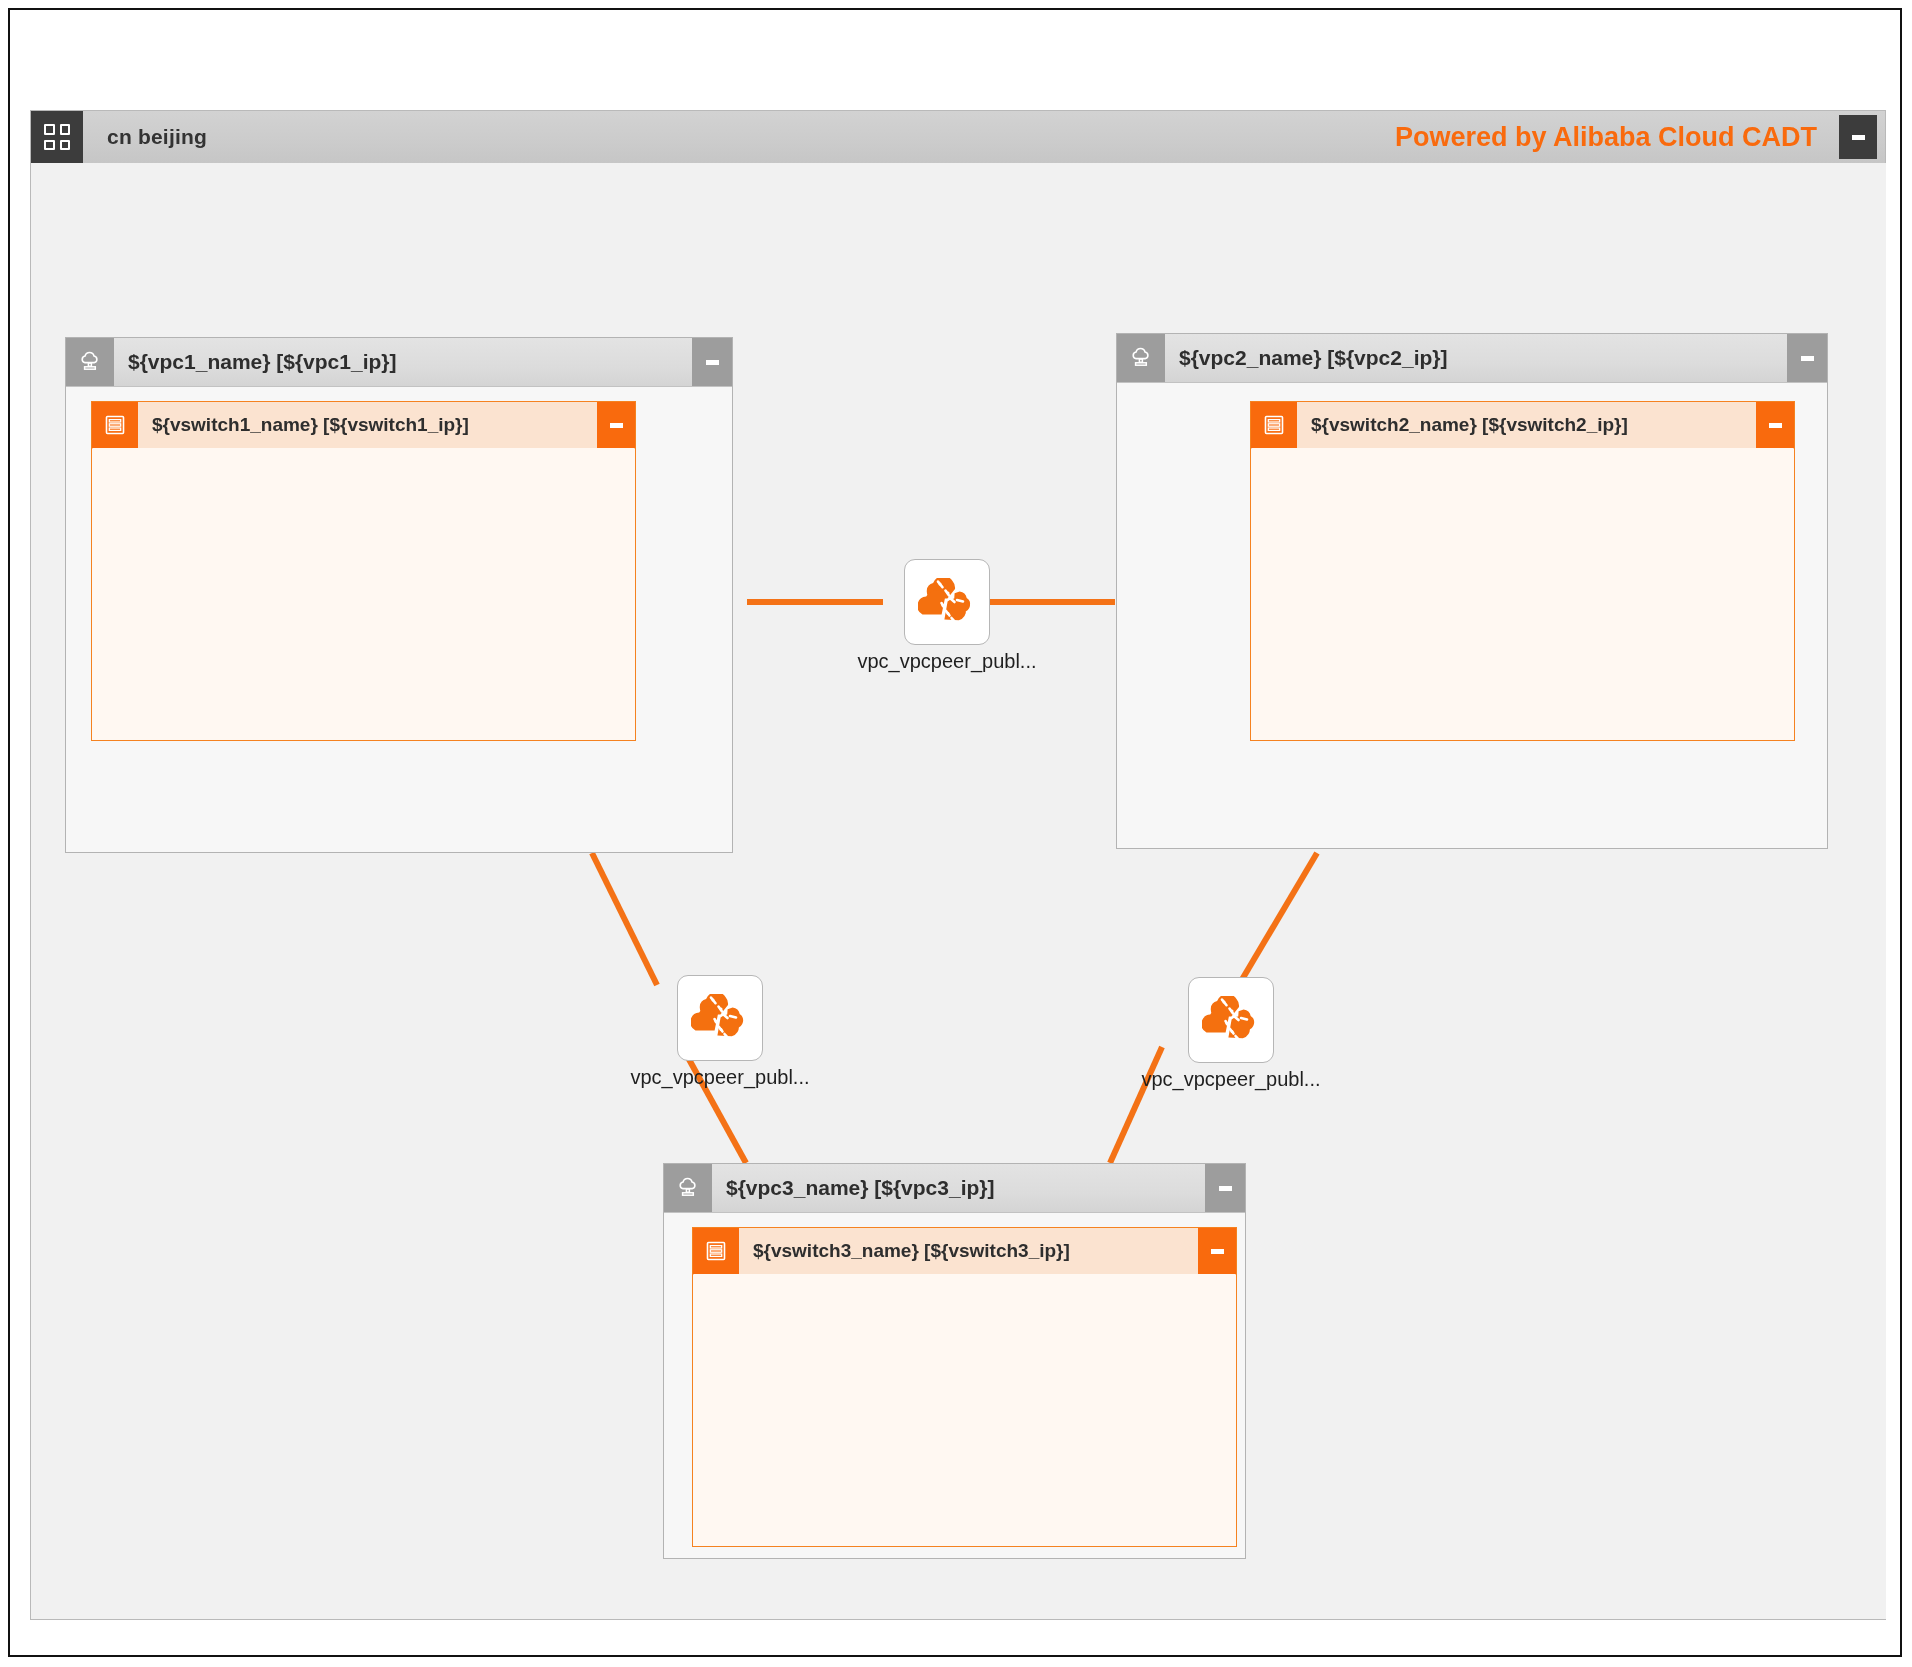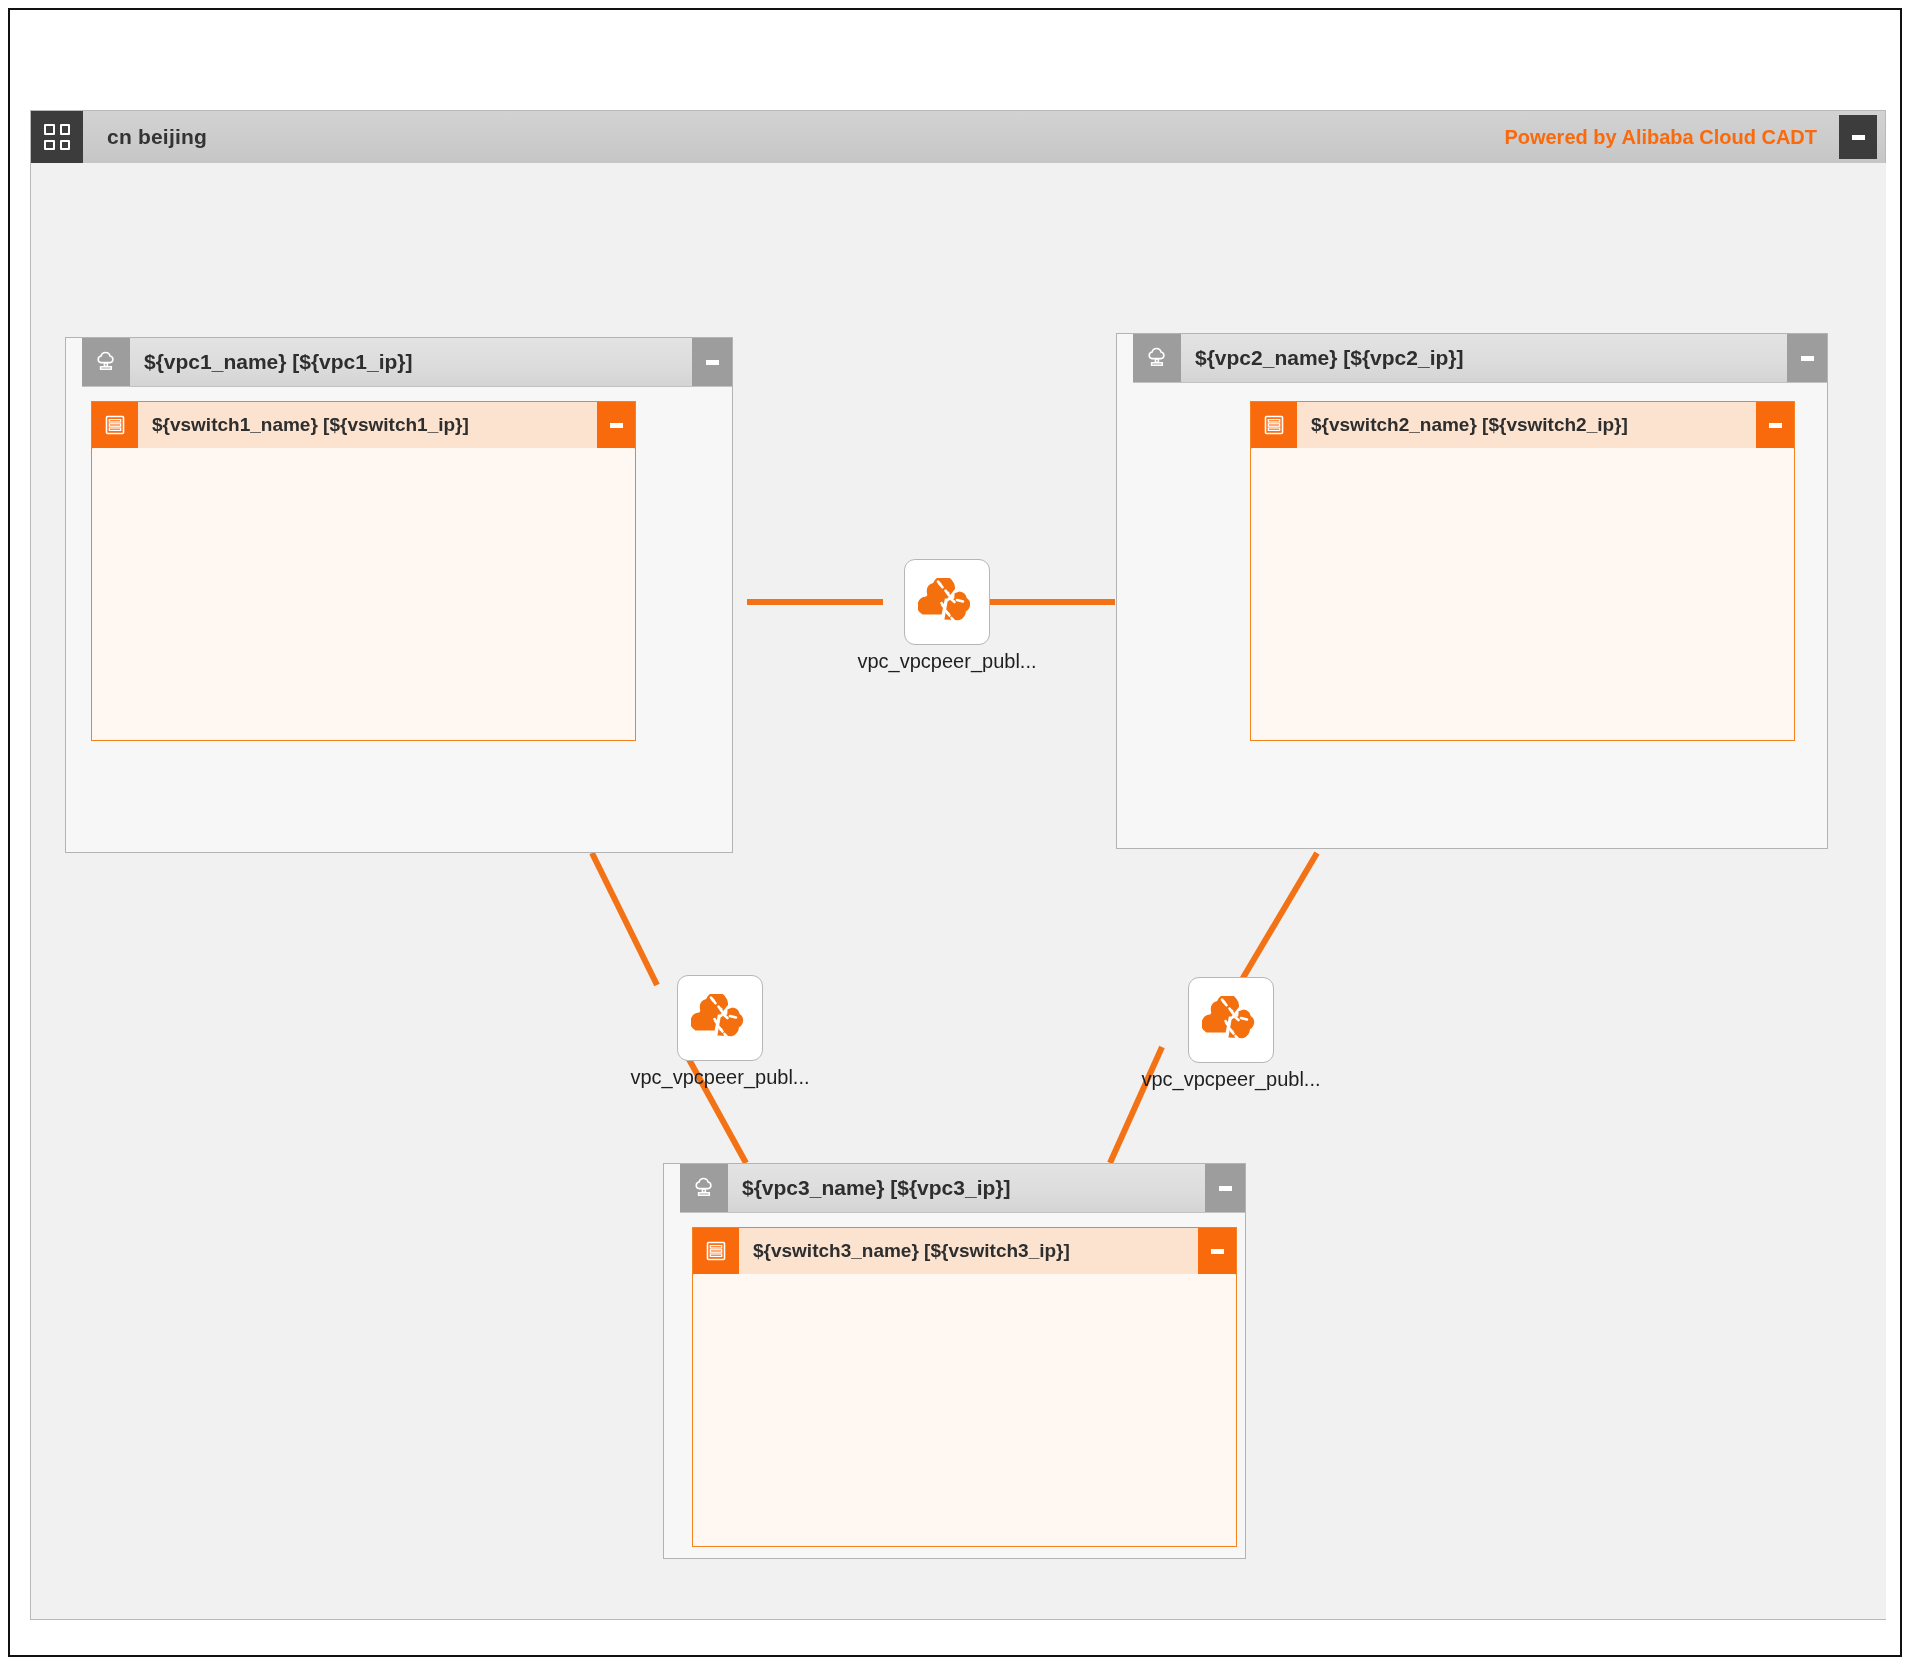--- a/index.html
+++ b/index.html
@@ -78,21 +78,21 @@
     padding-left: 24px;
     font-size: 21px;
     font-weight: bold;
     color: #333333;
     letter-spacing: 0.2px;
     flex: 1;
   }
   #titlebar-powered {
     display: flex;
     align-items: center;
-    font-size: 20px;
+    font-size: 27px;
     font-weight: bold;
     color: #f96a0d;
     padding-right: 22px;
     white-space: nowrap;
   }
   #titlebar-min-btn {
     width: 38px;
     min-width: 38px;
     margin: 4px 8px 4px 0;
     background: #3c3c3c;
@@ -131,21 +131,20 @@
     box-sizing: border-box;
     background: #f7f7f7;
     border: 1px solid #b3b3b3;
   }
   .vpc-header {
     height: 48px;
     display: flex;
     align-items: stretch;
     background: linear-gradient(to bottom, #e3e3e3 0%, #dcdcdc 60%, #d4d4d4 100%);
     border-bottom: 1px solid #c2c2c2;
-    margin-left: 16px;
   }
   .vpc-icon-box {
     width: 48px;
     min-width: 48px;
     background: #9d9d9d;
     display: flex;
     align-items: center;
     justify-content: center;
   }
   .vpc-title {

